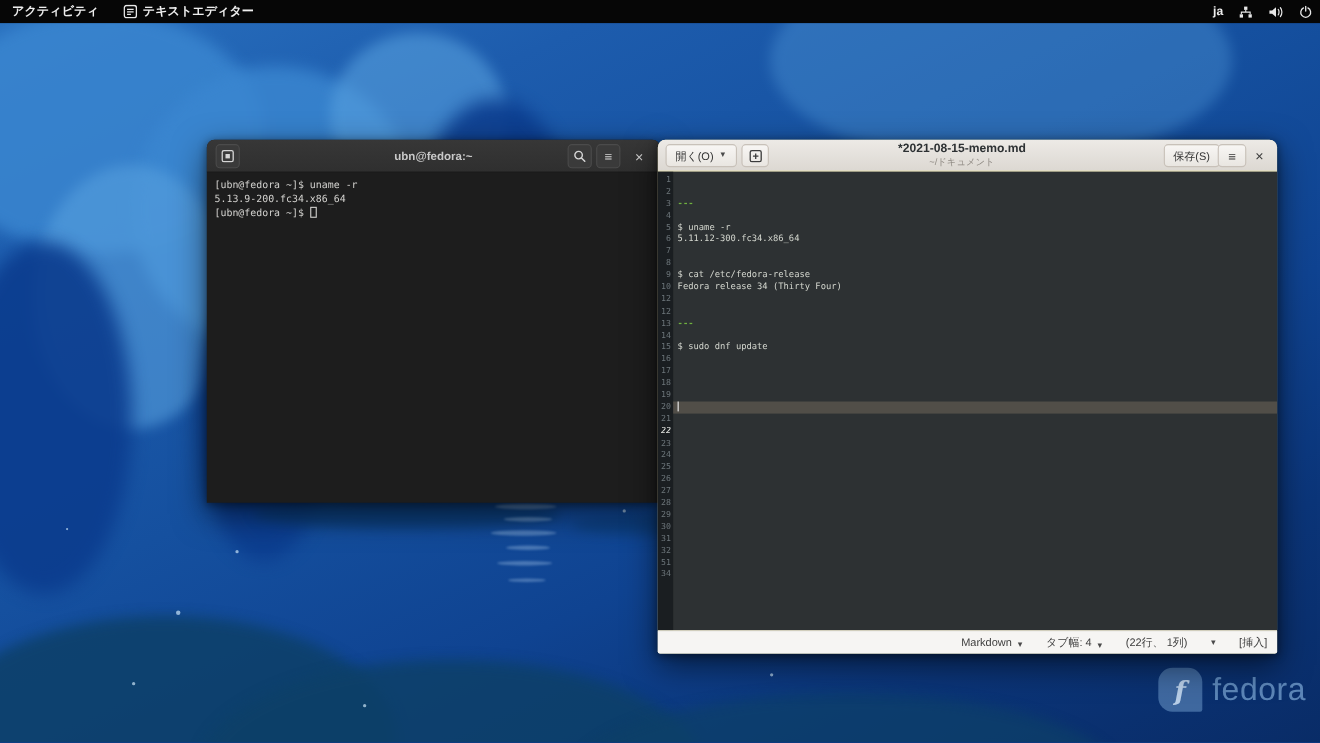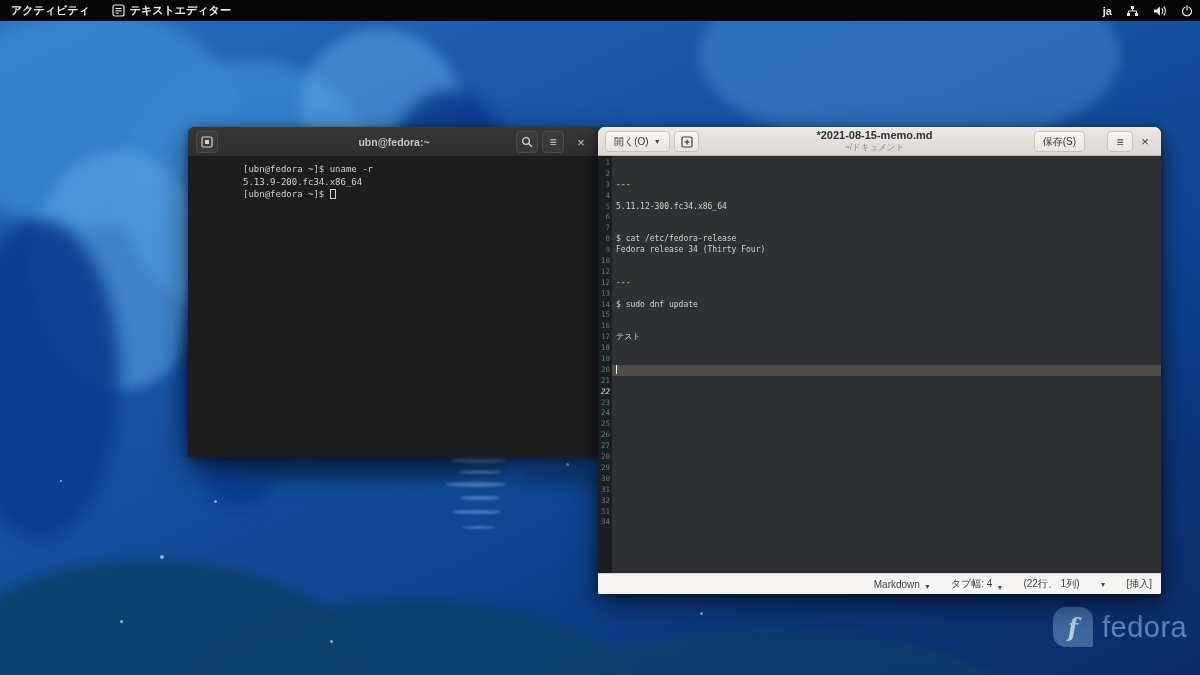--- a/index.html
+++ b/index.html
@@ -37,36 +37,36 @@
     border-radius:7px 7px 0 0; position:relative; display:flex; align-items:center; }
   .term-title { position:absolute; left:0; right:0; text-align:center; color:#c8c8c8; font-size:10.5px; font-weight:700; }
   .tbtn { width:22px; height:22px; border-radius:4px; background:#3a3a3a; border:1px solid #4b4b4b;
     display:flex; align-items:center; justify-content:center; color:#d5d5d5; }
   .tbtn.flat { background:transparent; border-color:transparent; }
   .term-newtab { position:absolute; left:8px; top:4px; }
   .term-search { position:absolute; right:62px; top:4px; }
   .term-menu { position:absolute; right:36px; top:4px; font-size:12px; }
   .term-close { position:absolute; right:8px; top:4px; font-size:13px; color:#cfcfcf; }
   .term-body { padding:6px 7px; font-family:"DejaVu Sans Mono", monospace; font-size:9px; color:#d3d2cf; }
-  .t-line { height:12.5px; line-height:12.5px; white-space:pre;margin-left:48px; }
+  .t-line { height:12.5px; line-height:12.5px; white-space:pre; }
   .t-cursor { display:inline-block; width:6px; height:10px; border:1px solid #d3d2cf; vertical-align:-2px; }
 
   
   .gedit { left:598px; top:127px; width:563px; height:467px; z-index:10;
     border-radius:7px 7px 2px 2px; background:#fef9c3; }
   .ged-header { height:29px; background:linear-gradient(#edeae6,#dcd8d2); border-bottom:1px solid #bdb6ae;
     border-radius:7px 7px 0 0; position:relative; display:flex; align-items:center; }
   .gbtn { height:21px; border-radius:4px; background:linear-gradient(#f8f6f4,#e9e6e1); border:1px solid #c8c1b9;
     color:#343434; font-size:10px; display:flex; align-items:center; justify-content:center; padding:0 8px; gap:5px; }
   .ged-open { position:absolute; left:7px; top:4px; }
   .ged-new { position:absolute; left:76px; top:4px; width:25px; padding:0; }
   .ged-titlebox { position:absolute; left:120px; right:130px; top:2px; text-align:center; line-height:12px; }
   .ged-title { font-size:11px; font-weight:700; color:#2d3133; }
   .ged-subtitle { font-size:8.5px; color:#8f8a83; }
-  .ged-save { position:absolute; right:76px; top:4px; }
+  .ged-save { position:absolute; right:52px; top:4px; }
   .ged-menu { position:absolute; right:28px; top:4px; width:26px; padding:0; font-size:12px; }
   .ged-close { position:absolute; right:7px; top:4px; width:18px; height:21px; display:flex; align-items:center;
     justify-content:center; color:#3c3c3c; font-size:13px; }
   .caret { font-size:7px; color:#4a4a4a; }
 
   .ged-editor { position:absolute; top:29px; left:0; right:0; bottom:21px; background:#2d3133; overflow:hidden;
     font-family:"DejaVu Sans Mono", monospace; }
   .gutter { position:absolute; left:0; top:0; bottom:0; width:14px; background:#1a1e21; padding-top:2px; }
   .ln { height:10.9px; line-height:10.9px; font-size:7.5px; color:#6c757a; text-align:right; padding-right:2px; }
   .ln.cur { color:#e4e6e2;font-style:italic; }
@@ -253,33 +253,33 @@
         <div class="ln">31</div>
         <div class="ln">32</div>
         <div class="ln">51</div>
         <div class="ln">34</div>
       </div>
     <div class="ged-content">
         <div class="row"><span></span></div>
         <div class="row"><span></span></div>
         <div class="row green"><span>---</span></div>
         <div class="row"><span></span></div>
+        <div class="row"><span>$ uname -r</span></div>
         <div class="row"><span>5.11.12-300.fc34.x86_64</span></div>
         <div class="row"><span></span></div>
         <div class="row"><span></span></div>
         <div class="row"><span>$ cat /etc/fedora-release</span></div>
         <div class="row"><span>Fedora release 34 (Thirty Four)</span></div>
         <div class="row"><span></span></div>
         <div class="row"><span></span></div>
         <div class="row green"><span>---</span></div>
         <div class="row"><span></span></div>
         <div class="row"><span>$ sudo dnf update</span></div>
         <div class="row"><span></span></div>
         <div class="row"><span></span></div>
-        <div class="row"><span>テスト</span></div>
         <div class="row"><span></span></div>
         <div class="row"><span></span></div>
         <div class="row cur"><span class="e-cursor"></span><span></span></div>
         <div class="row"><span></span></div>
         <div class="row"><span></span></div>
         <div class="row"><span></span></div>
         <div class="row"><span></span></div>
         <div class="row"><span></span></div>
         <div class="row"><span></span></div>
         <div class="row"><span></span></div>

